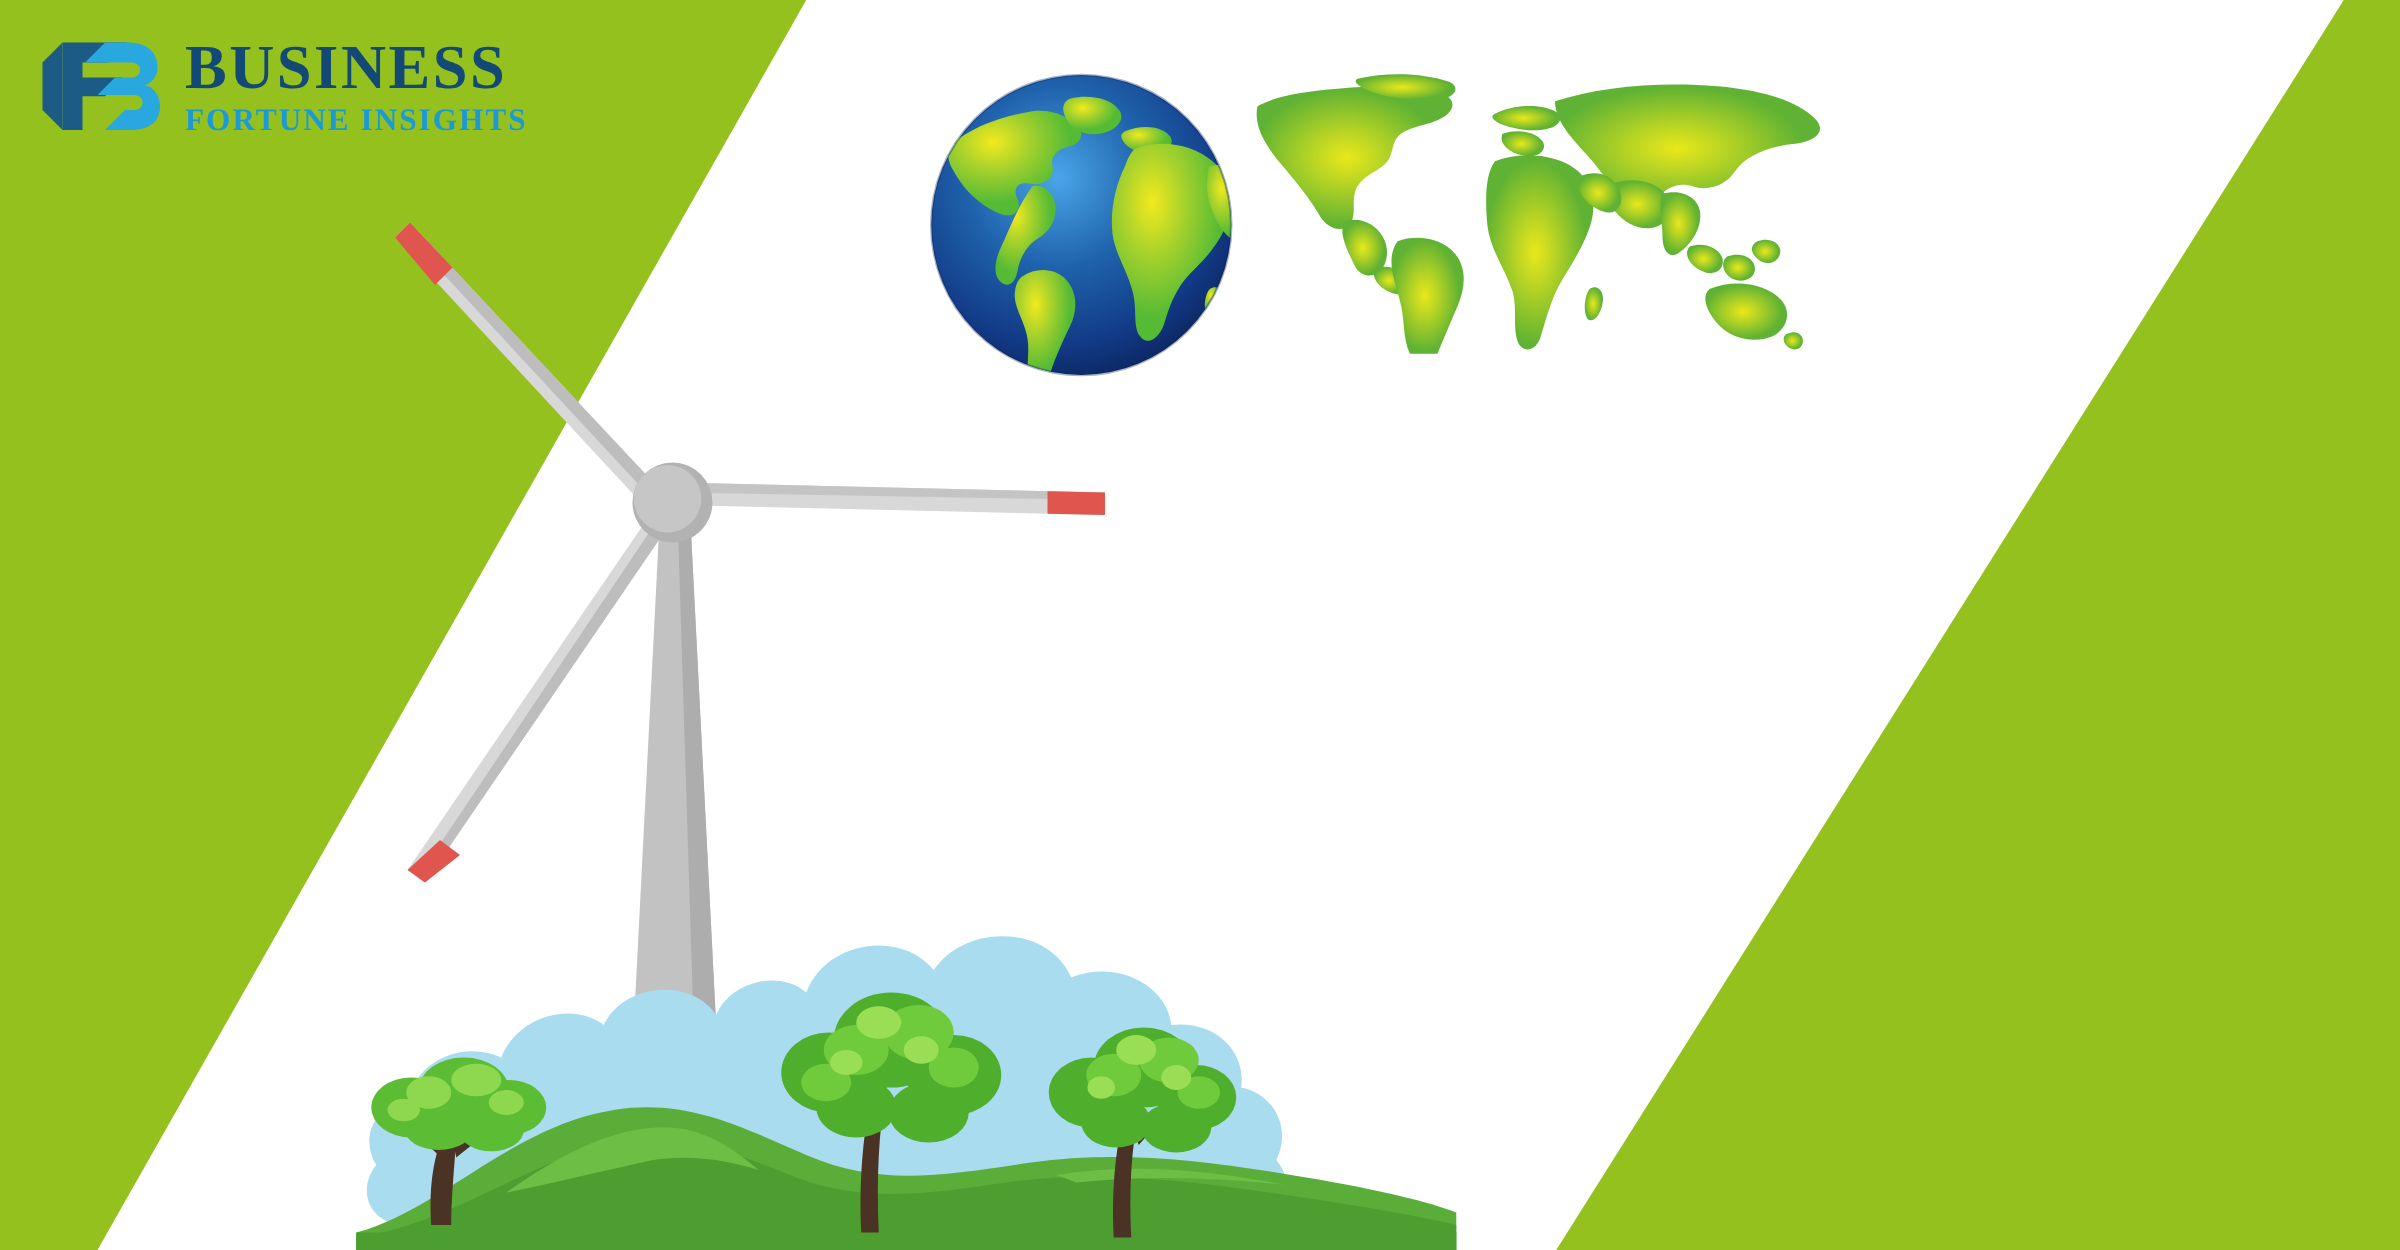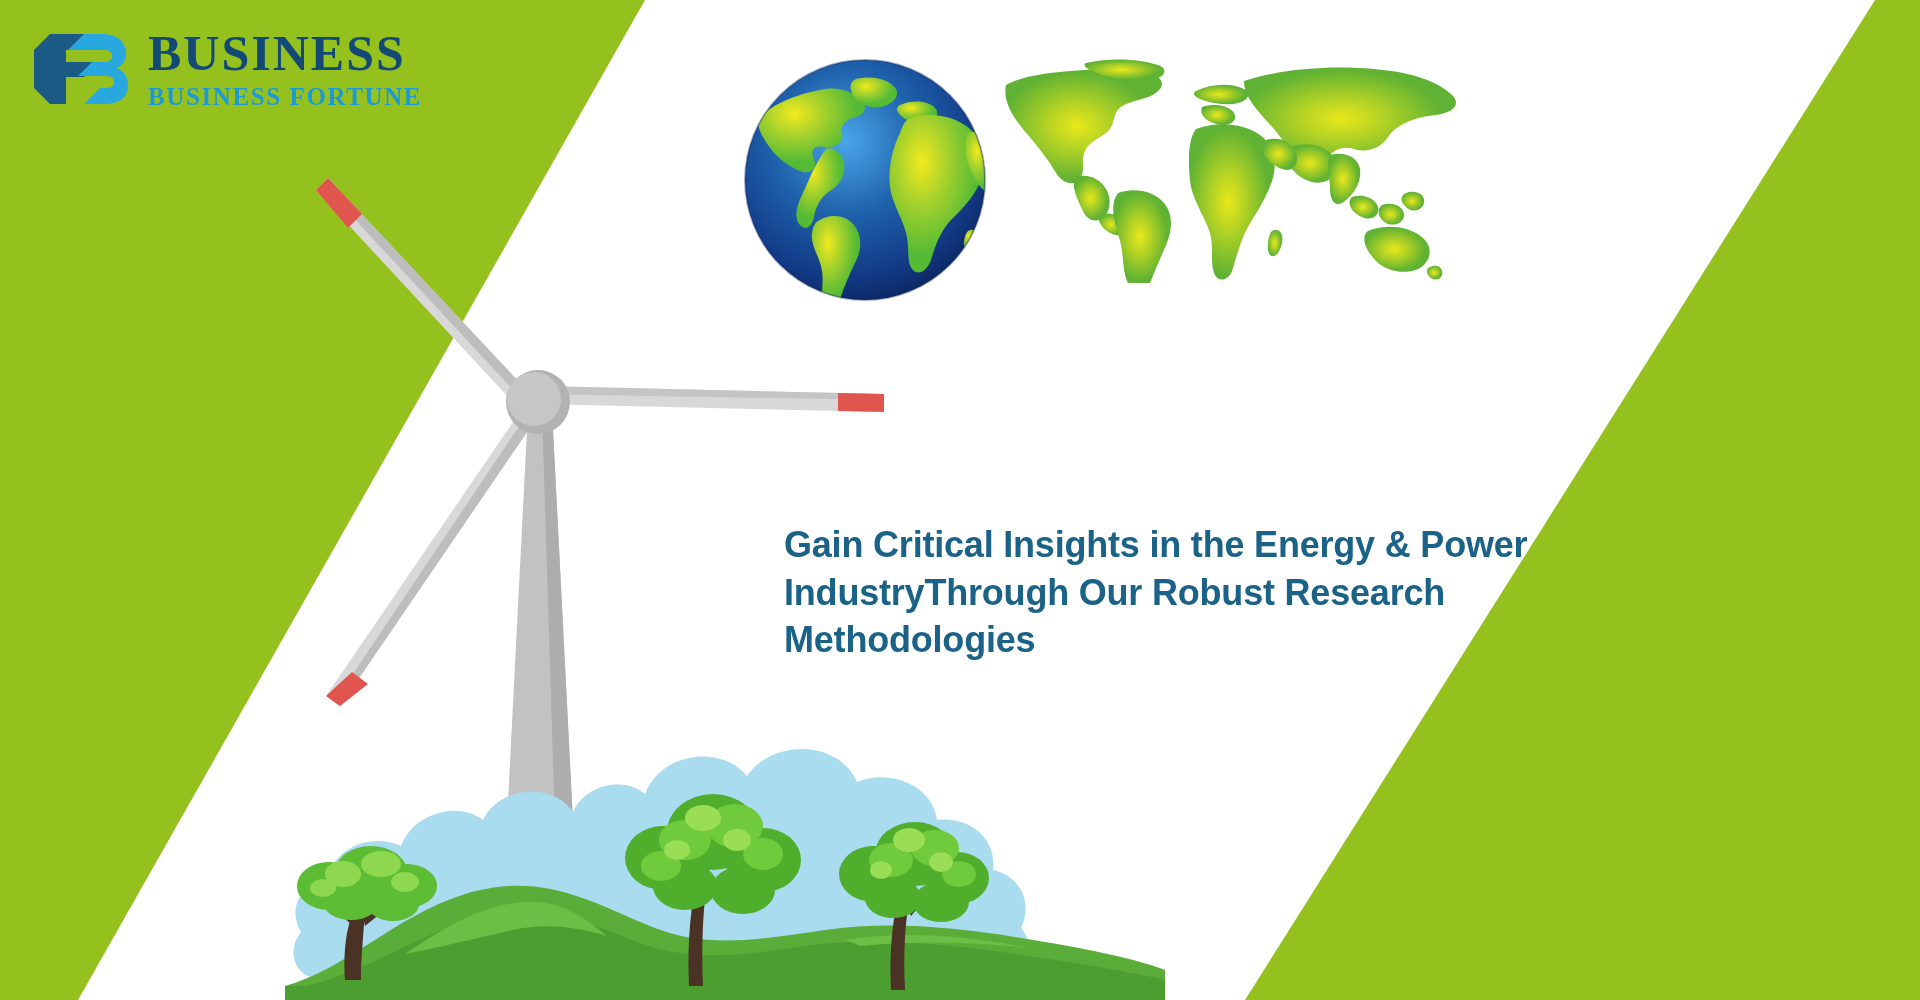--- a/index.html
+++ b/index.html
@@ -95,21 +95,21 @@
   <div id="logo">
     <svg id="logo-mark" viewBox="0 0 104 78">
       <path d="M22 4 H74 L58 20 H38 V32 H70 L56 47 H38 V74 H22 Z" fill="#1b5b86"></path>
       <path d="M6 20 L22 4 V74 L6 58 Z" fill="#1b5b86"></path>
       <path d="M56 4 H74 C90 4 98 12 98 24 C98 31 94 36 88 38 C95 40 100 46 100 55
                C100 68 91 74 76 74 H56 L72 58 H78 C83 58 86 56 86 52 C86 48 83 46 78 46
                H50 L64 32 H76 C81 32 84 30 84 26 C84 22 81 20 76 20 H40 Z" fill="#29a8df"></path>
     </svg>
     <div id="logo-words">
       <span id="logo-title">BUSINESS</span>
-      <span id="logo-subtitle">BUSINESS FORTUNE</span>
+      <span id="logo-subtitle">FORTUNE INSIGHTS</span>
     </div>
   </div>
 
   <div id="globe">
     <svg viewBox="0 0 270 270" width="270" height="270">
       <defs>
         <radialGradient id="ocean" cx="42%" cy="34%" r="72%">
           <stop offset="0%" stop-color="#4aa6e8"></stop>
           <stop offset="42%" stop-color="#1f62ac"></stop>
           <stop offset="78%" stop-color="#123a86"></stop>
@@ -331,15 +331,14 @@
         </g>
         <g fill="#9ade55">
           <ellipse cx="624" cy="150" rx="16" ry="12"></ellipse>
           <ellipse cx="656" cy="172" rx="12" ry="10"></ellipse>
           <ellipse cx="596" cy="180" rx="11" ry="9"></ellipse>
         </g>
       </g>
     </svg>
   </div>
 
-  <h1 id="headline">Gain Critical Insights in the Energy &amp; Power IndustryThrough Our Robust Research Methodologies</h1>
 
 </div>
 
 </body></html>

